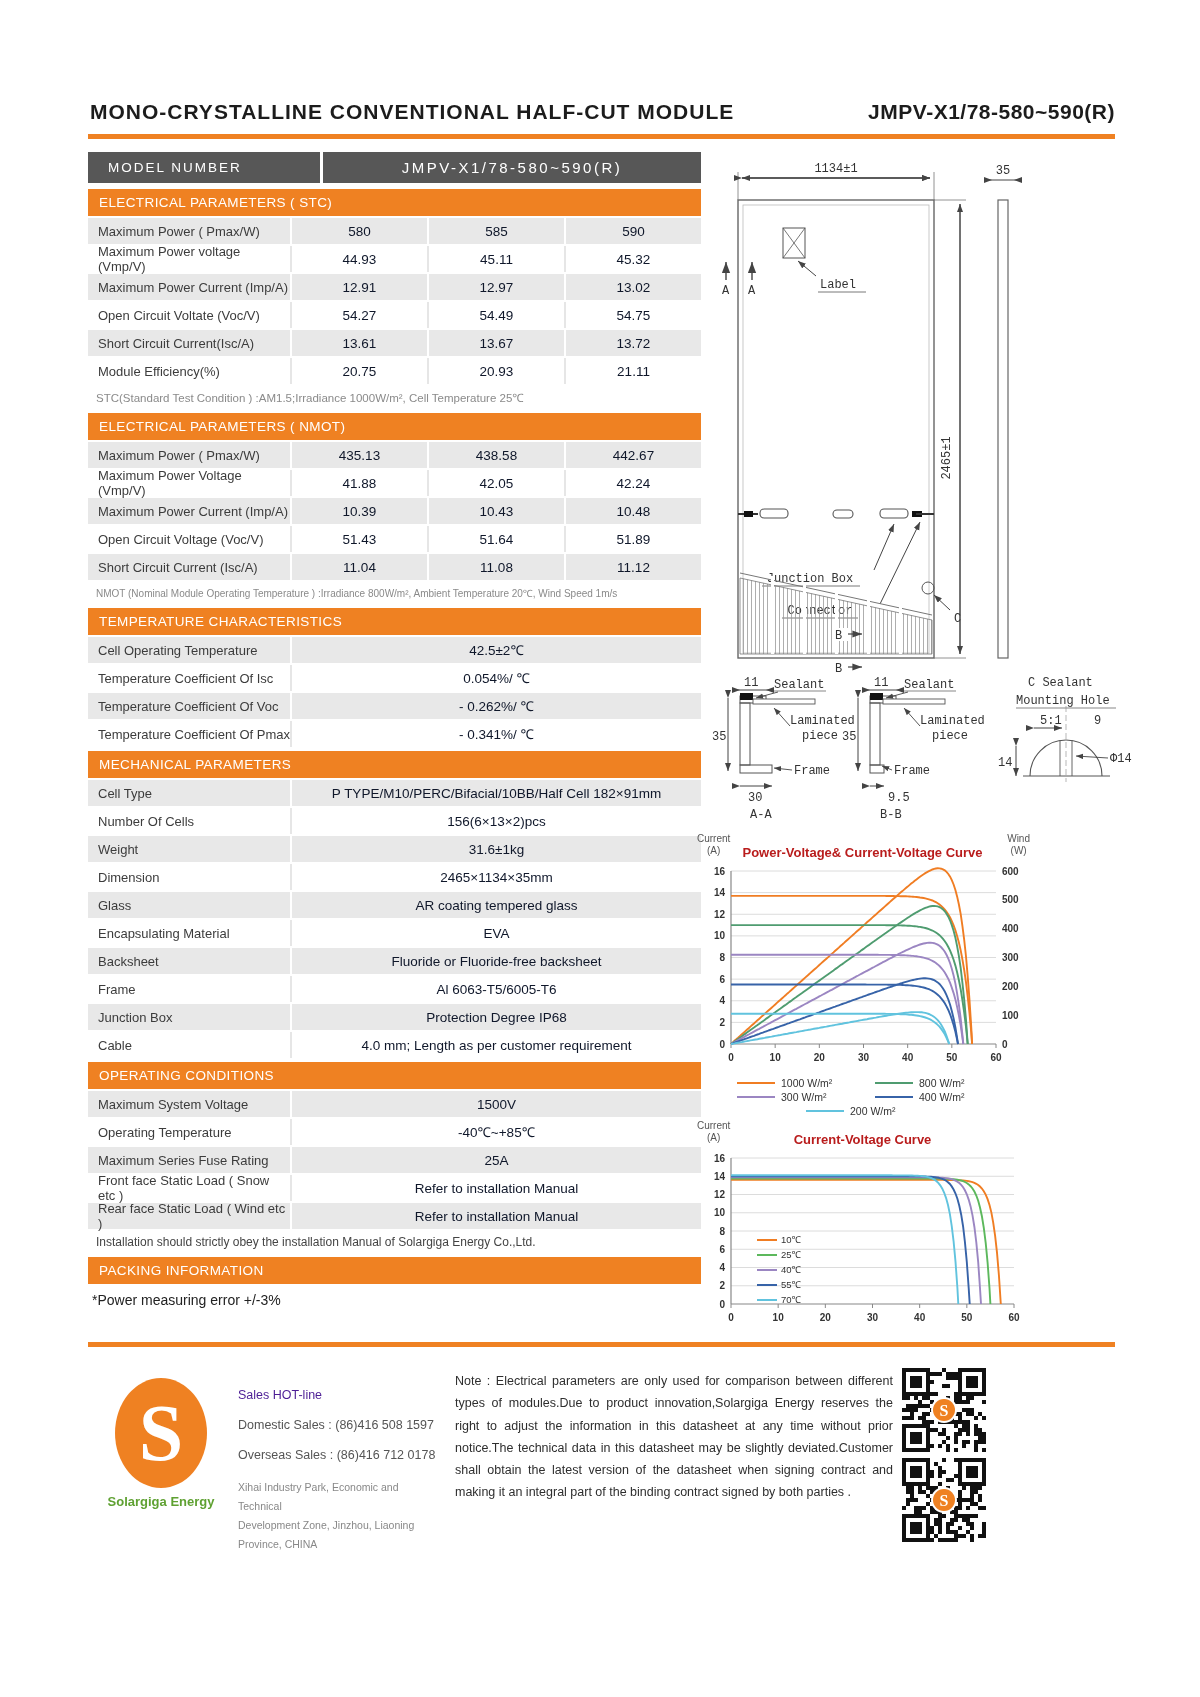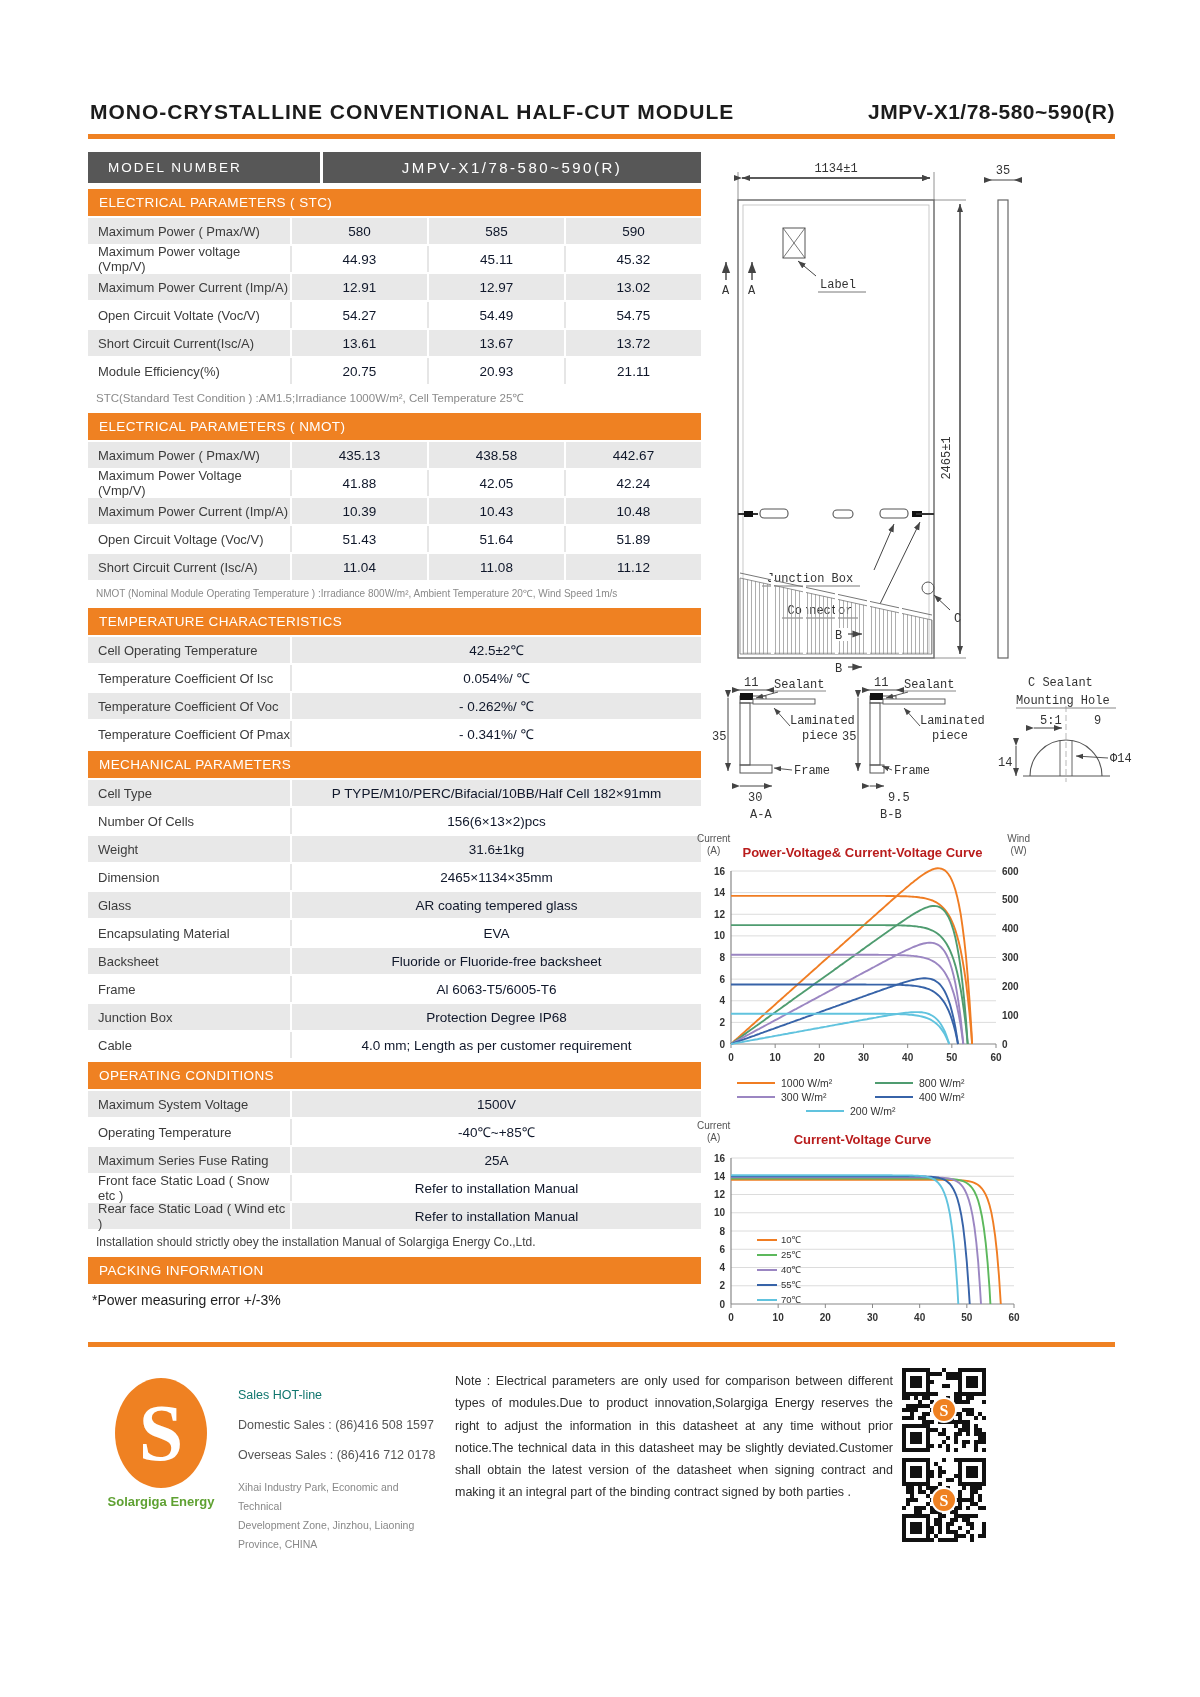--- a/index.html
+++ b/index.html
@@ -52,21 +52,21 @@
   .legend-inside .li{display:flex;align-items:center;font-size:9.5px;color:#333;height:15px;}
   .sw{display:inline-block;height:2px;width:38px;margin-right:6px;}
   .legend-inside .sw{width:20px;height:2px;margin-right:4px;}
   
   .logo{position:absolute;left:106px;top:1378px;width:110px;text-align:center;}
   .logo-oval{width:92px;height:110px;margin:0 auto;background:#EF8122;border-radius:50%;
              display:flex;align-items:center;justify-content:center;}
   .logo-oval span{color:#fff;font-size:80px;font-weight:bold;font-family:"Liberation Serif",serif;}
   .logo-name{margin-top:6px;color:#5FA132;font-size:13px;font-weight:bold;}
   .contact{position:absolute;left:238px;top:1388px;width:200px;font-size:12.5px;color:#666;}
-  .contact .c1{color:#0f766e;margin-bottom:16px;}
+  .contact .c1{color:#4c1d95;margin-bottom:16px;}
   .contact .c2{margin-bottom:16px;color:#555;}
   .contact .addr{font-size:10.5px;color:#888;line-height:1.8;margin-top:4px;}
   .footnote{position:absolute;left:455px;top:1370px;width:438px;font-size:12.5px;color:#2e2e2e;
             line-height:1.78;text-align:justify;}
   .qrs{position:absolute;left:902px;top:1368px;width:90px;}
   .qr{width:84px;height:84px;margin-bottom:6px;}
 </style>
 </head>
 <body>
 

